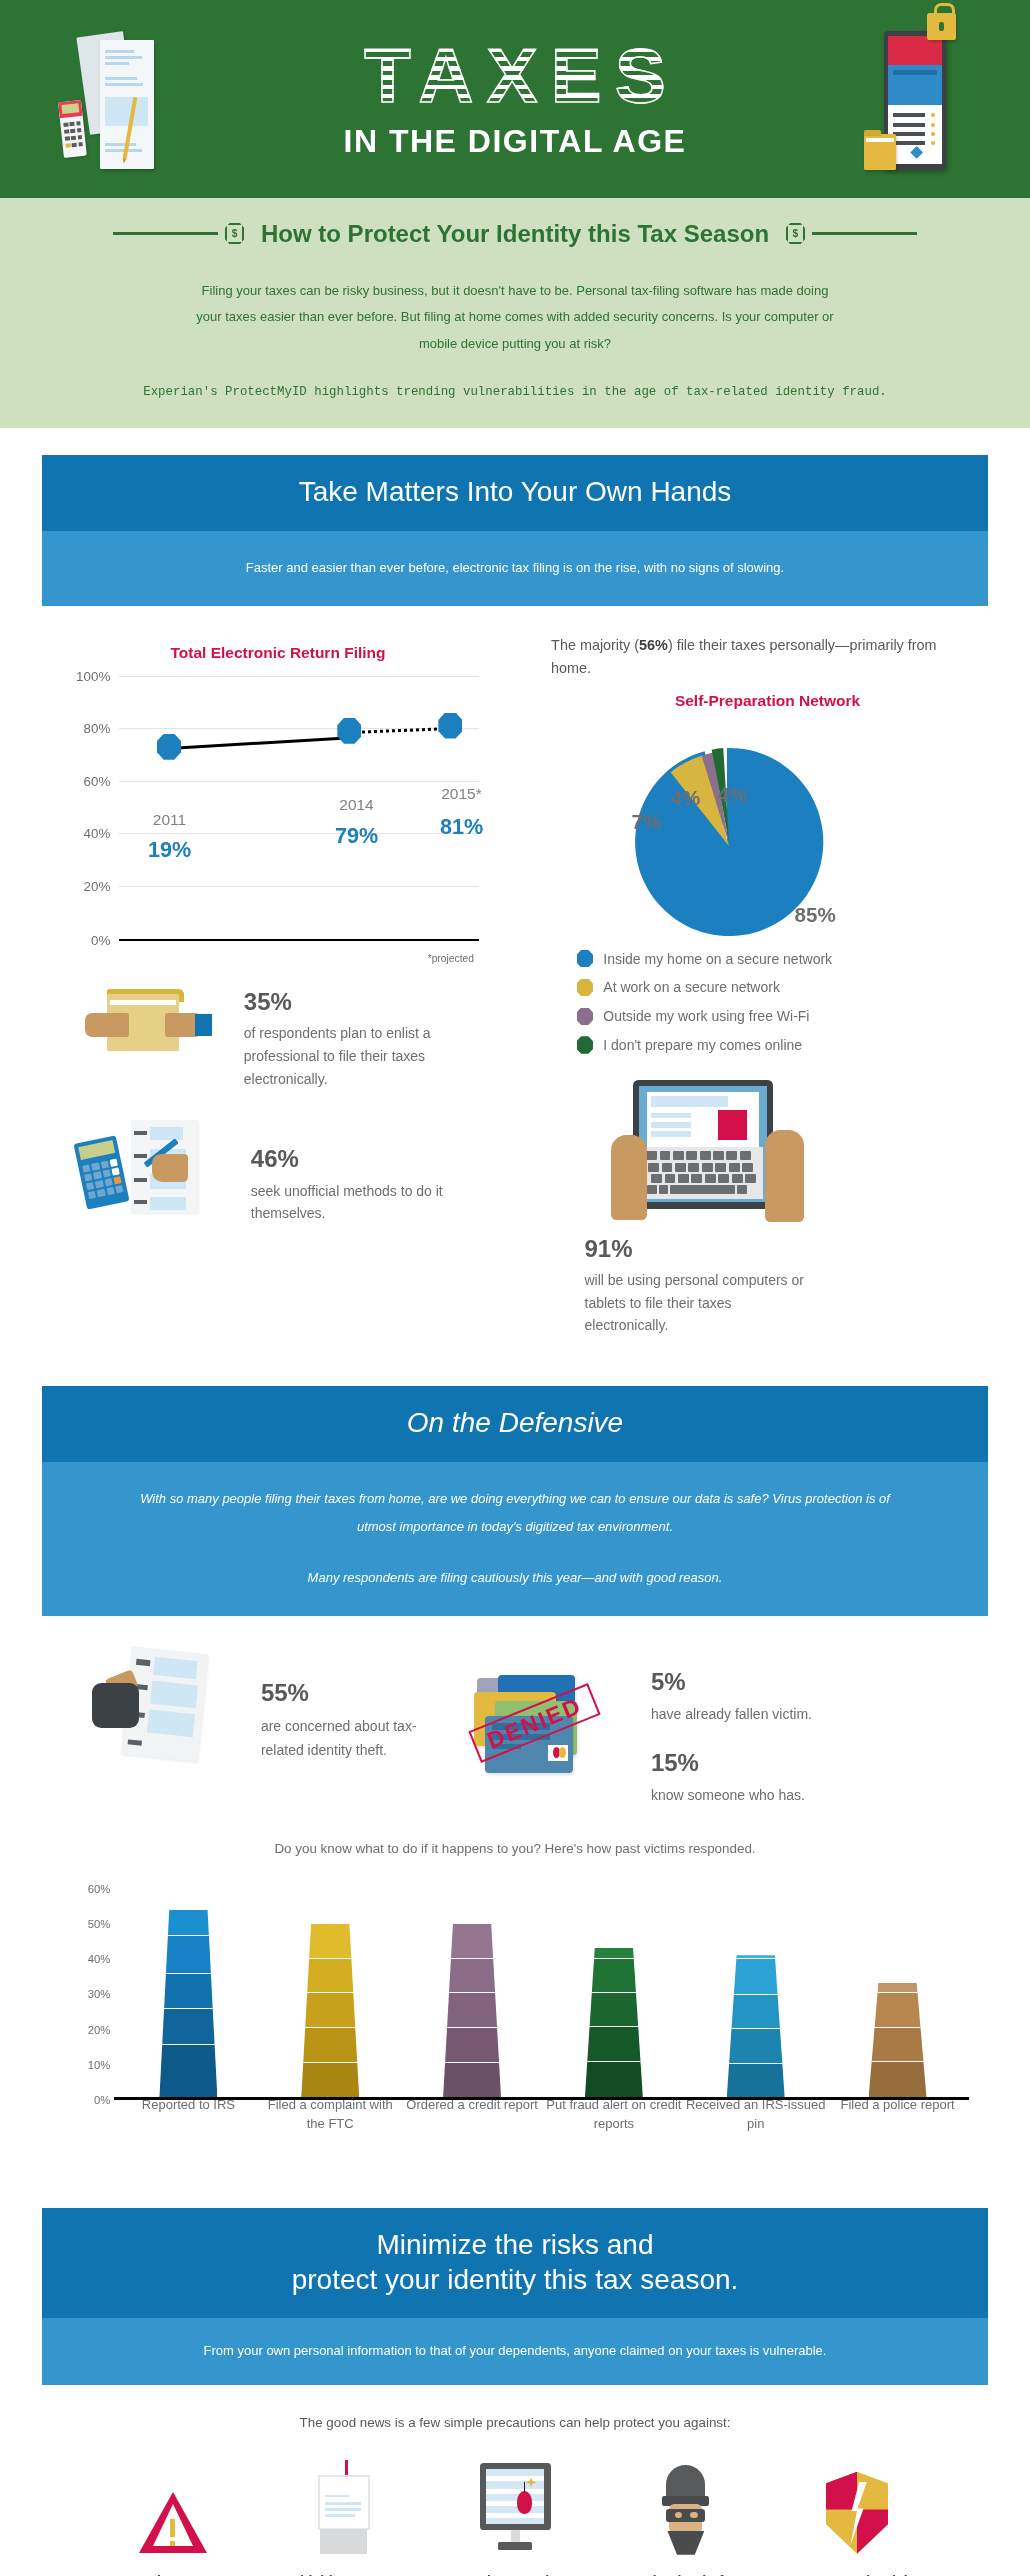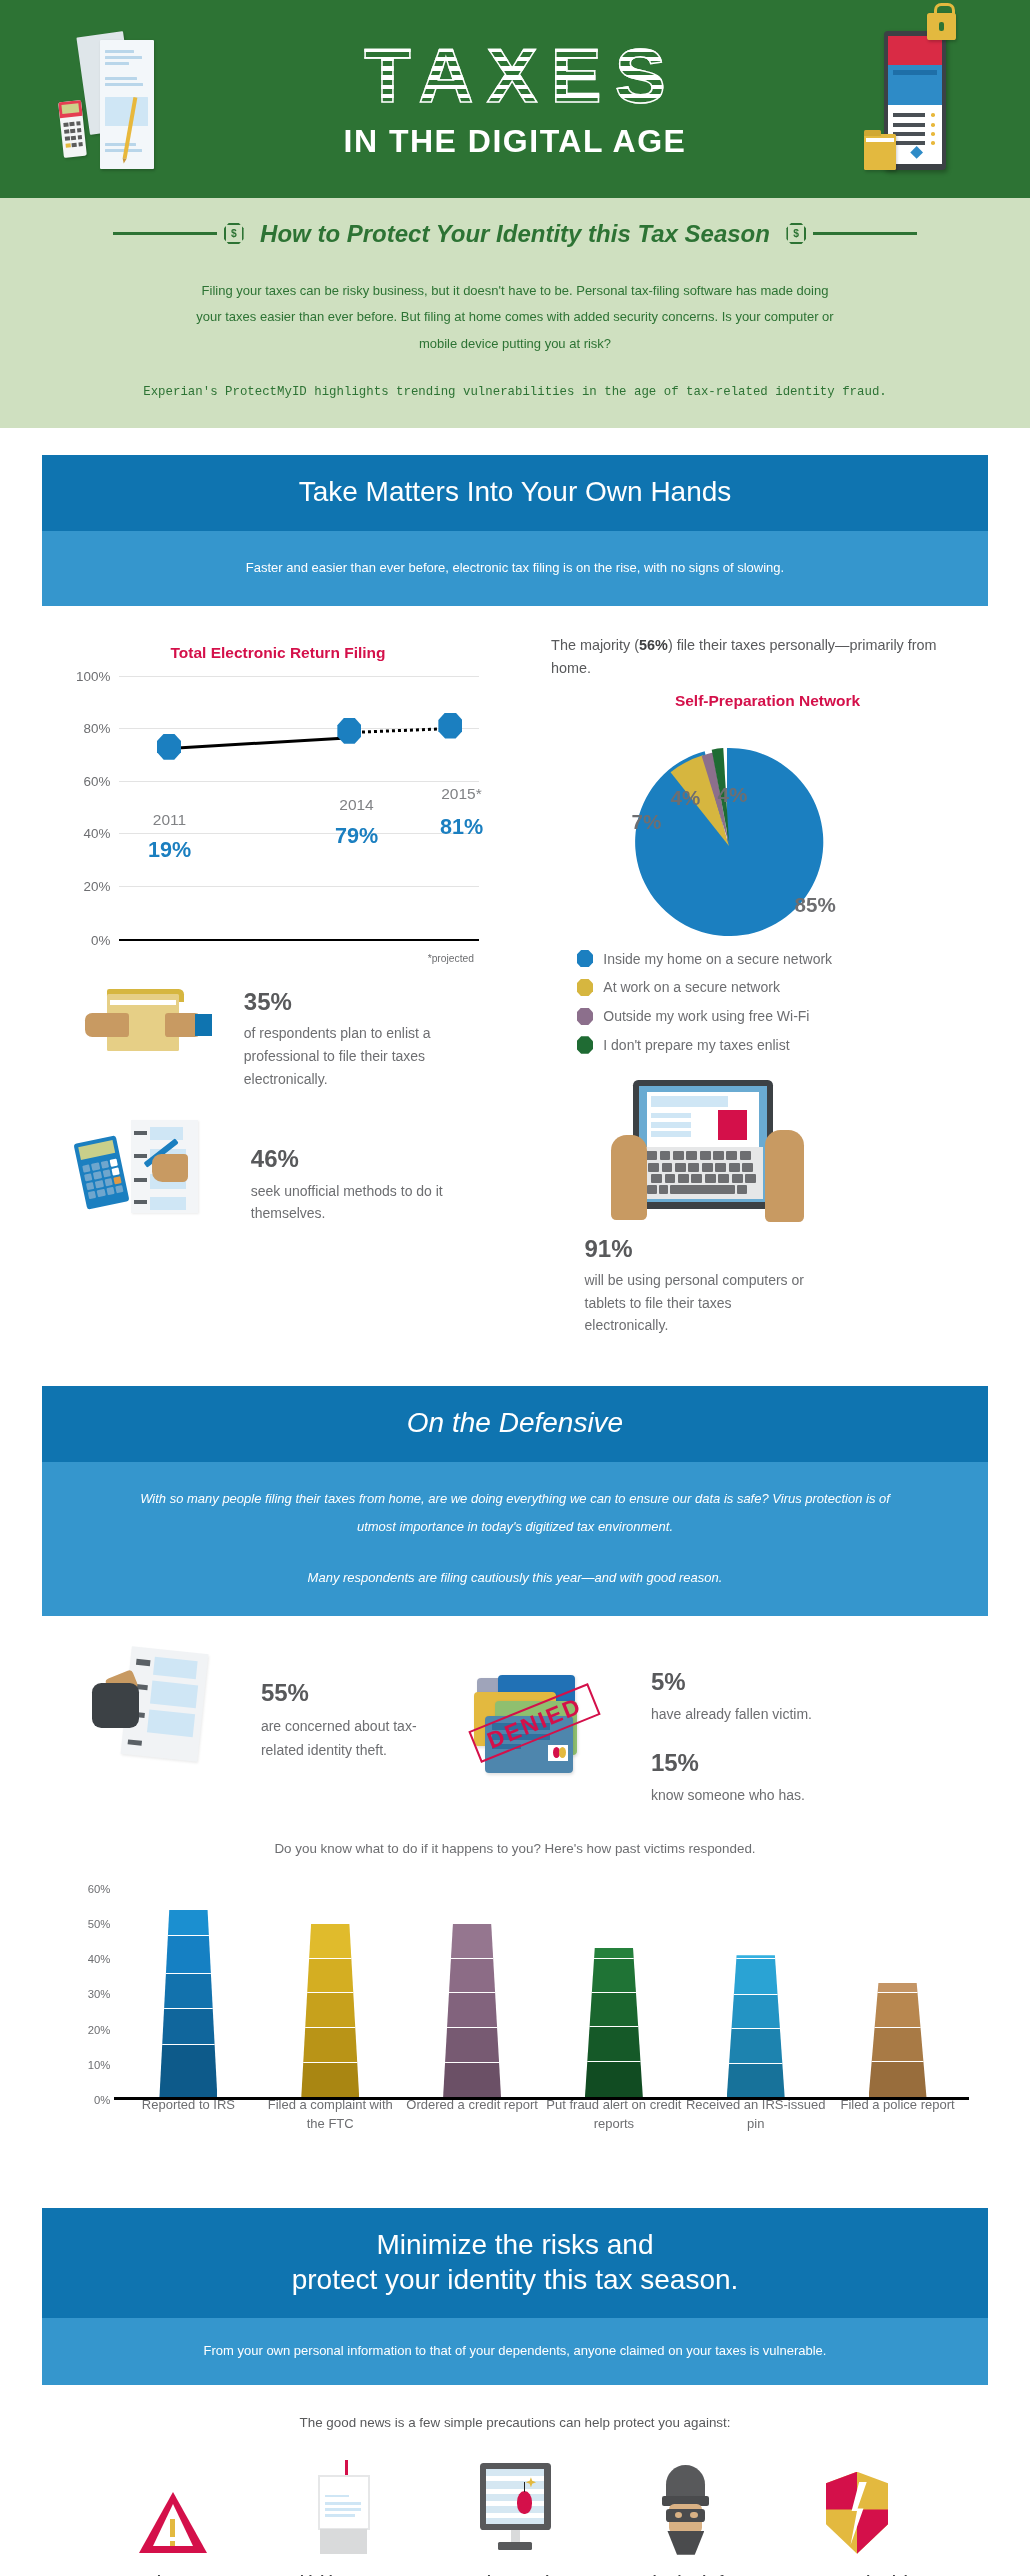--- a/index.html
+++ b/index.html
@@ -85,21 +85,21 @@
   .rule { height: 2.6px; background: #2d7334; flex: 1; }
   .coin {
     width: 19.6px; height: 21.6px; margin: 0 7.2px; flex: none;
     background: #cfe0c0; border: 2.1px solid #2d7334;
     clip-path: polygon(25% 0,75% 0,100% 25%,100% 75%,75% 100%,25% 100%,0 75%,0 25%);
     position: relative;
   }
   .coin span { position:absolute; inset:0; display:flex; align-items:center; justify-content:center;
     font-size:10.3px; font-weight:bold; color:#2d7334; }
   .intro-head h2 {
-    font-size: 24px; color: #2d7334; font-weight: bold; white-space: nowrap; padding: 0 9.3px; font-style: italic;
+    font-size: 24px; color: #2d7334; font-weight: bold; white-space: nowrap; padding: 0 9.3px;
   }
   .intro-body {
     width: 649px; margin: 0 auto; text-align: center;
     color: #2d7334; font-size: 13px; line-height: 2.05;
   }
   .intro-foot {
     width: 824px; margin: 27px auto 0; text-align: center;
     color: #2d7334; font-size: 12.4px; font-family: Liberation Mono, monospace;
   }
 
@@ -462,42 +462,42 @@
         <svg class="pie" viewBox="0 0 200 200">
 
           <path d="M100,100 L100,4 A96,96 0 1,1 77.2,7.3 Z" fill="#1b7fc0"></path>
 
           <path d="M102,104 L75.4,11.6 A96,96 0 0,0 42.4,28.8 Z" fill="#d6b63f"></path>
 
           <path d="M102,102 L85.6,8.6 A96,96 0 0,0 74.2,12.2 Z" fill="#8c6f8c"></path>
 
           <path d="M102,100 L96.2,4.2 A96,96 0 0,0 84.4,5.8 Z" fill="#1f6b33"></path>
         </svg>
-        <div class="pie-label" style="left:202px; top:174px;">85%</div>
+        <div class="pie-label" style="left:202px; top:184px;">85%</div>
         <div class="pie-label" style="left:39px;  top:91px;">7%</div>
         <div class="pie-label" style="left:78px; top:67px;">4%</div>
         <div class="pie-label" style="left:125px; top:64px;">4%</div>
       </div>
 
       <div class="legend">
         <div class="legend-row">
           <div class="swatch" style="background:#1b7fc0"></div>
           <span>Inside my home on a secure network</span>
         </div>
         <div class="legend-row">
           <div class="swatch" style="background:#d6b63f"></div>
           <span>At work on a secure network</span>
         </div>
         <div class="legend-row">
           <div class="swatch" style="background:#8c6f8c"></div>
           <span>Outside my work using free Wi-Fi</span>
         </div>
         <div class="legend-row">
           <div class="swatch" style="background:#1f6b33"></div>
-          <span>I don't prepare my taxes enlist</span>
+          <span>I don't prepare my comes online</span>
         </div>
       </div>
 
       <div style="margin:20.6px 0 0 31px;width:289px;">
         <div class="tablet-art">
           <div class="tab-body">
             <div class="tab-screen">
               <div class="tab-doc">
                 <div class="bar" style="left:4.1px;top:4.1px;width:77px;height:11.3px"></div>
                 <div class="bar" style="left:4.1px;top:20.6px;width:40px;height:5.7px"></div>

